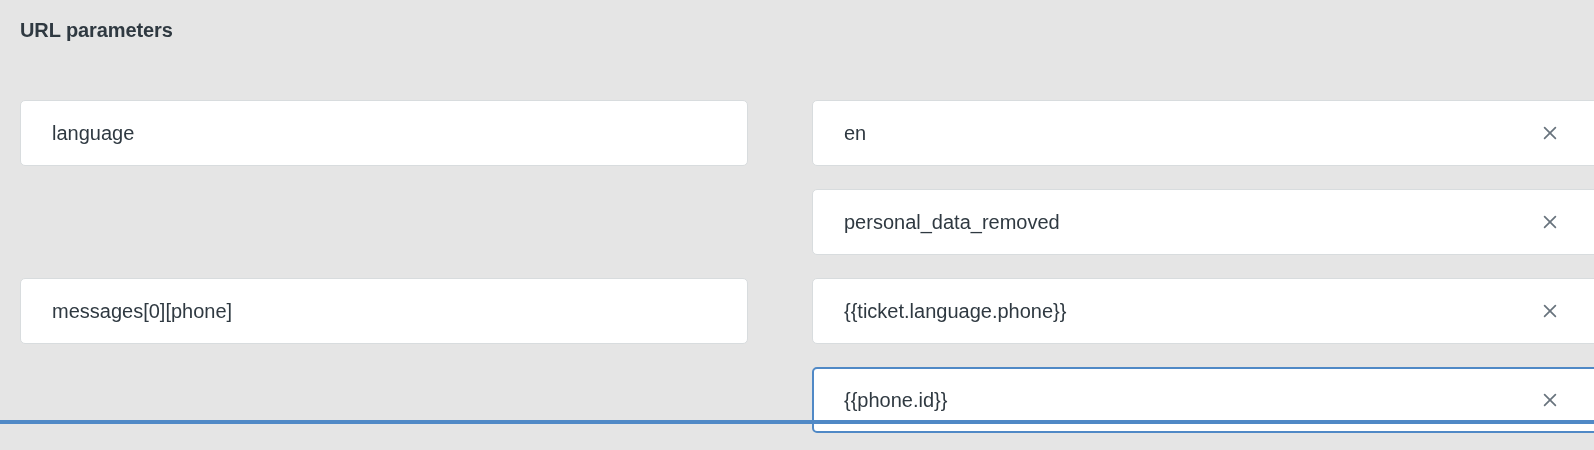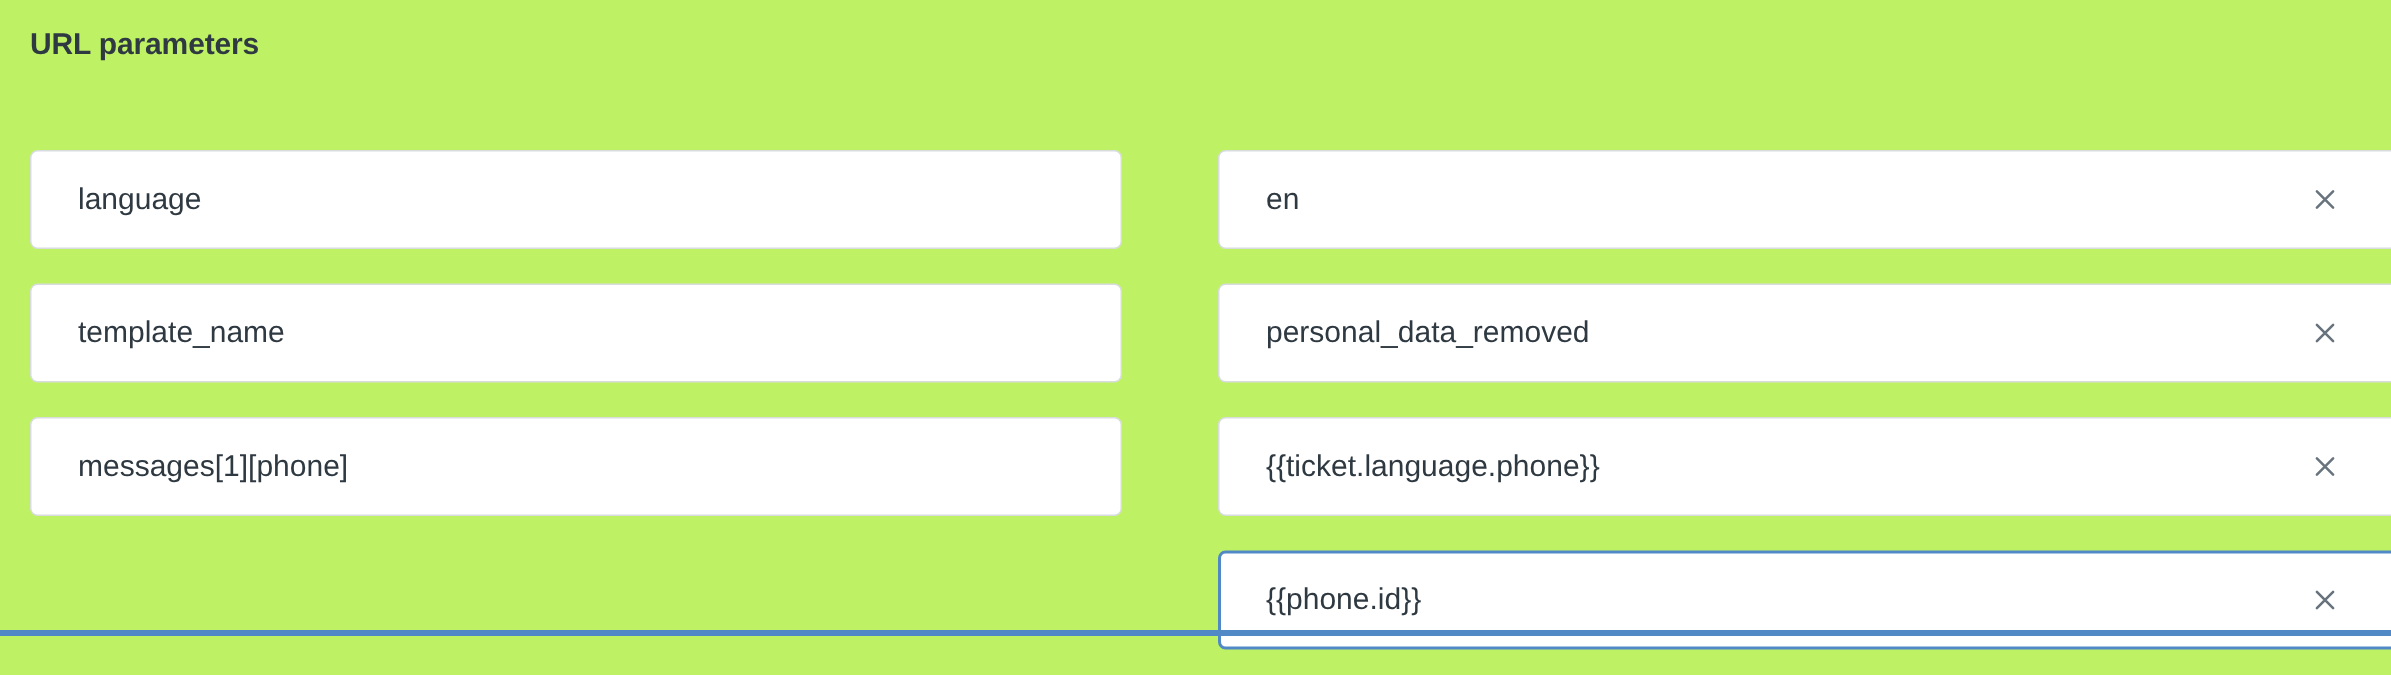--- a/index.html
+++ b/index.html
@@ -15,21 +15,21 @@
     position: relative;
     overflow: hidden;
   }
 
   .panel {
     position: absolute;
     left: 0;
     top: 0;
     width: 1594px;
     height: 450px;
-    background: #bef264;
+    background: #e5e5e5;
   }
 
   .section-title {
     position: absolute;
     left: 20px;
     top: 17px;
     font-size: 20px;
     font-weight: bold;
     color: #2f3941;
     letter-spacing: -0.1px;
@@ -128,33 +128,32 @@
       <button class="remove-btn" aria-label="Remove parameter language">
         <span>
           <svg width="18" height="18" viewBox="0 0 18 18" aria-hidden="true">
             <path d="M3.6 3.6 L14.4 14.4 M14.4 3.6 L3.6 14.4" stroke="#68737d" stroke-width="1.7" stroke-linecap="round" fill="none"></path>
           </svg>
         </span>
       </button>
     </div>
 
     <div class="param-row">
-      <div class="field key-field" title="Key">template_name</div>
       <div class="field value-field" title="Value">personal_data_removed</div>
       <button class="remove-btn" aria-label="Remove parameter template_name">
         <span>
           <svg width="18" height="18" viewBox="0 0 18 18" aria-hidden="true">
             <path d="M3.6 3.6 L14.4 14.4 M14.4 3.6 L3.6 14.4" stroke="#68737d" stroke-width="1.7" stroke-linecap="round" fill="none"></path>
           </svg>
         </span>
       </button>
     </div>
 
     <div class="param-row">
-      <div class="field key-field" title="Key">messages[1][phone]</div>
+      <div class="field key-field" title="Key">messages[0][phone]</div>
       <div class="field value-field" title="Value">{{ticket.language.phone}}</div>
       <button class="remove-btn" aria-label="Remove parameter messages[0][phone]">
         <span>
           <svg width="18" height="18" viewBox="0 0 18 18" aria-hidden="true">
             <path d="M3.6 3.6 L14.4 14.4 M14.4 3.6 L3.6 14.4" stroke="#68737d" stroke-width="1.7" stroke-linecap="round" fill="none"></path>
           </svg>
         </span>
       </button>
     </div>
 

